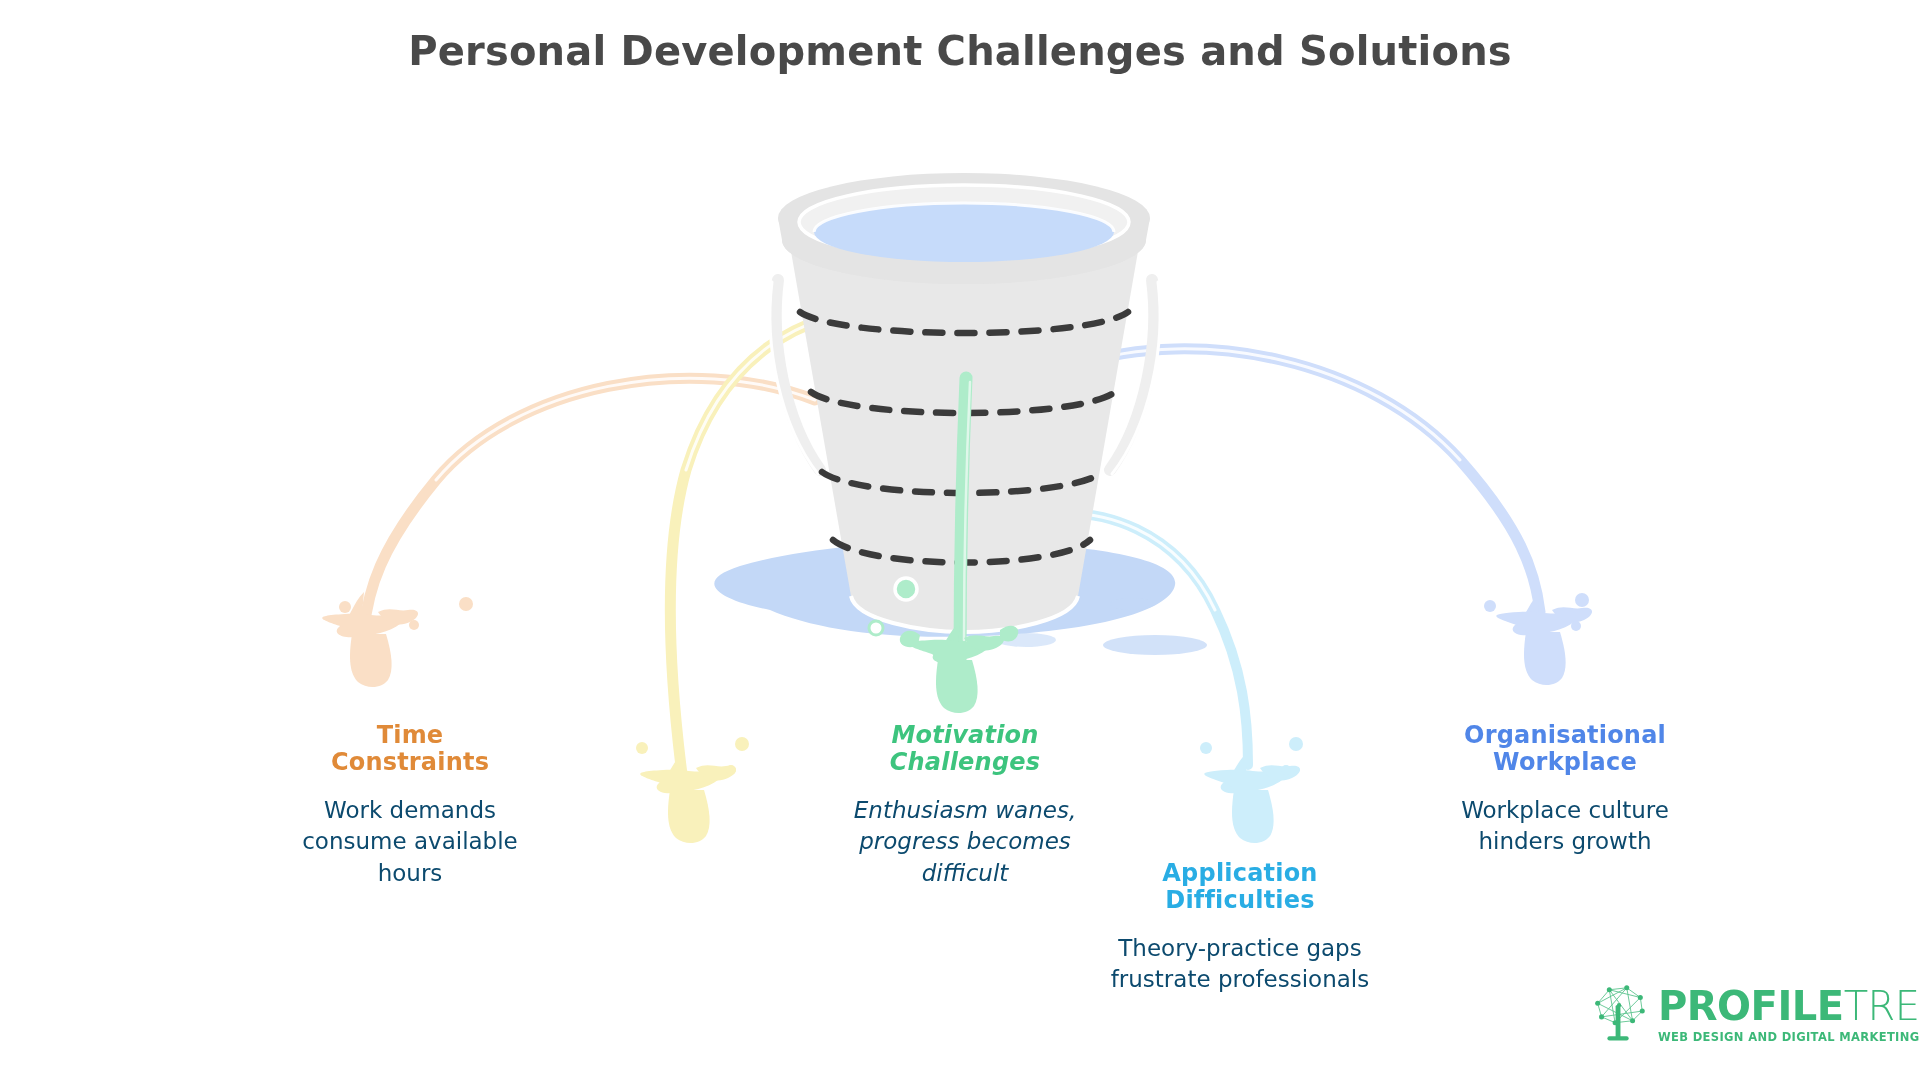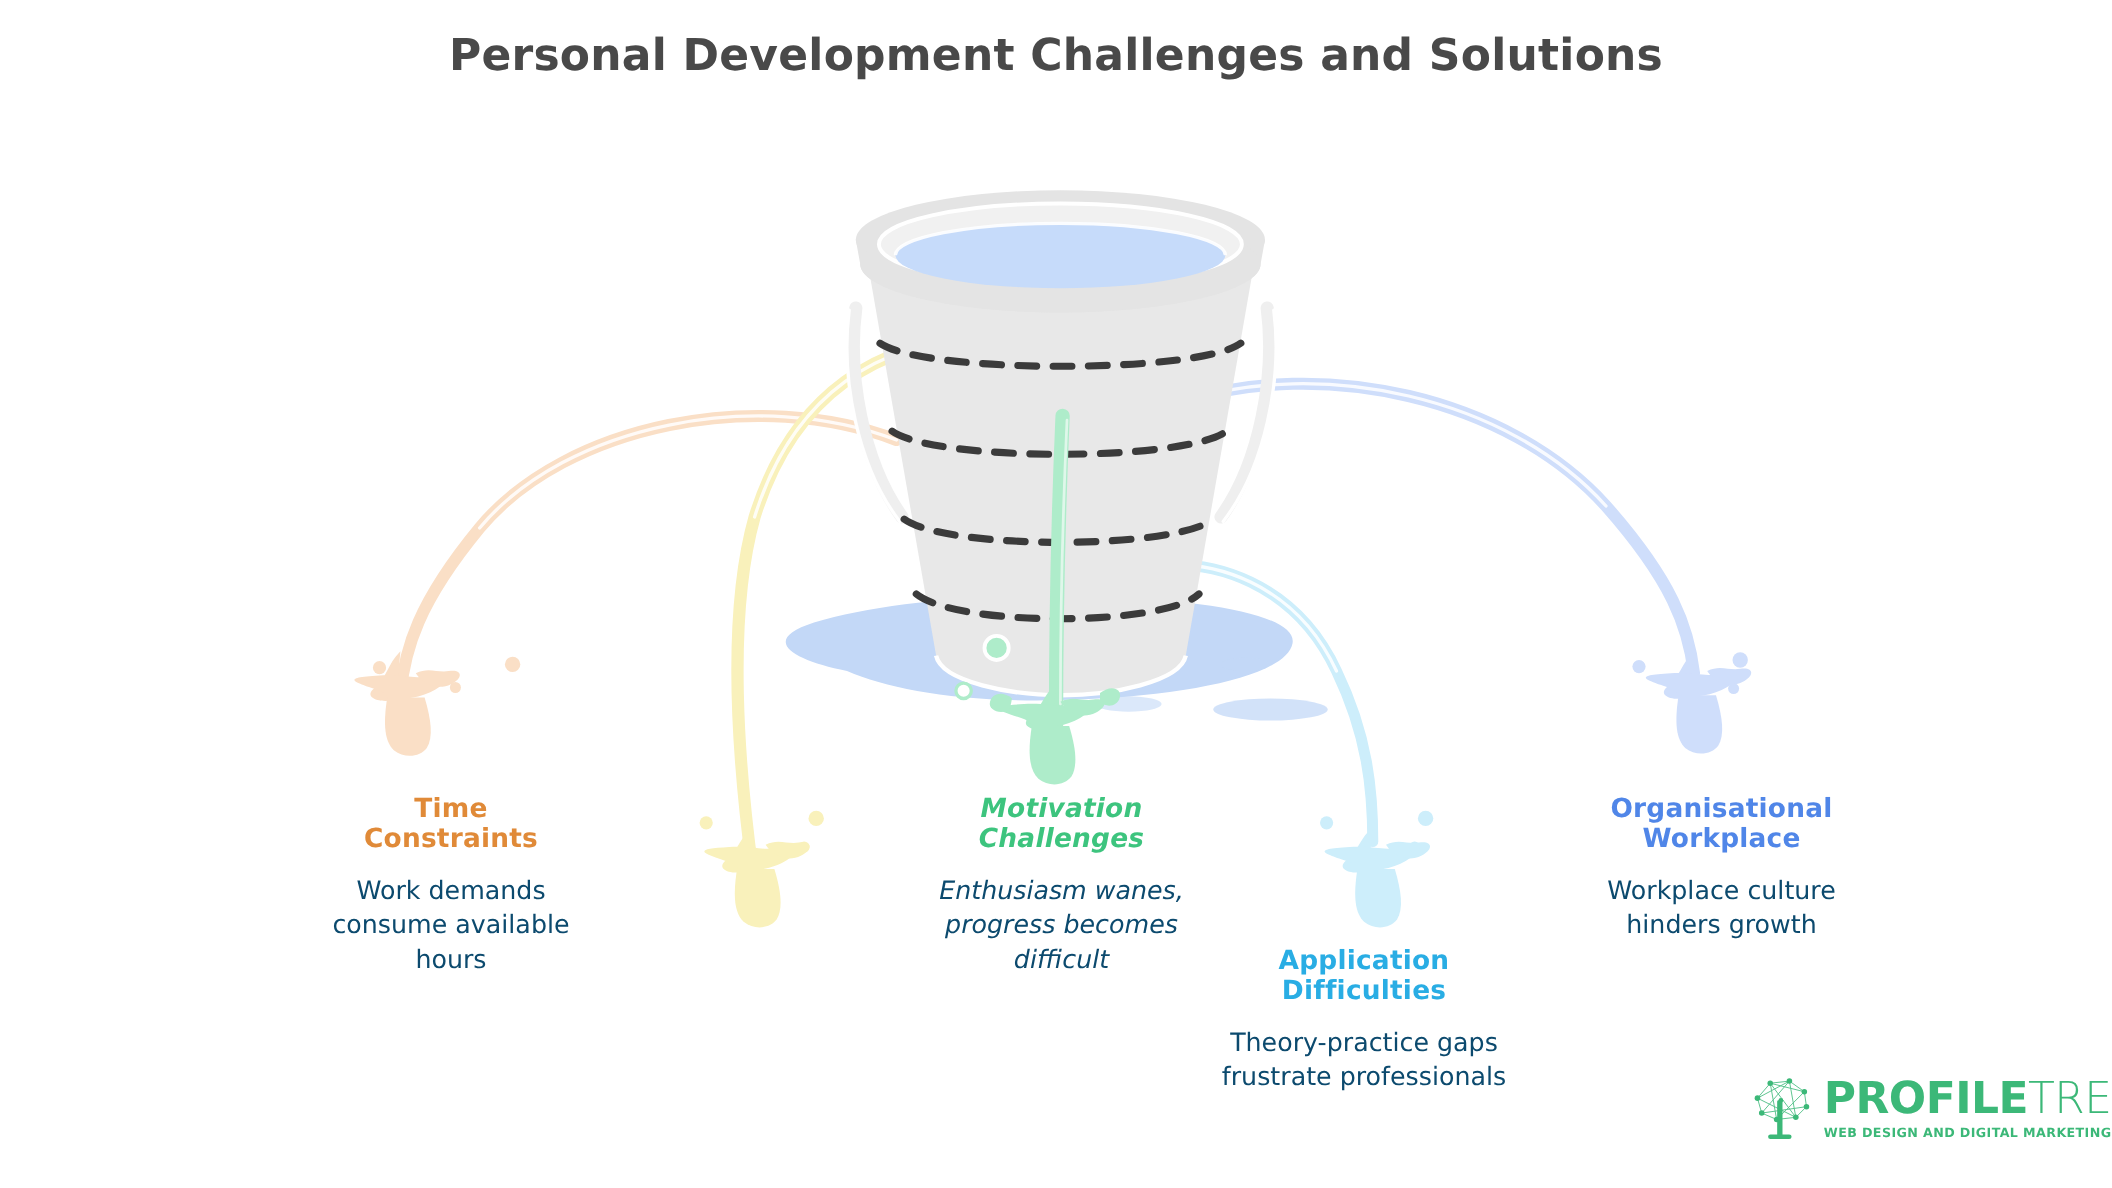--- a/index.html
+++ b/index.html
@@ -80,21 +80,21 @@
   #group-organisational{ left: 1375px; top: 722px; width: 290px; margin-left: 45px; }
 
   
   #profiletree-logo {
     position: absolute;
     left: 1588px;
     top: 972px;
     width: 310px;
     height: 72px;
     display: flex;
-    align-items: center;
+    align-items: flex-end;
     gap: 8px;
   }
   #logo-mark { width: 62px; height: 62px; flex: 0 0 62px; }
   #logo-text-block { display: flex; flex-direction: column; justify-content: center; }
   #logo-wordmark {
     display: flex;
     align-items: baseline;
     line-height: 1;
     font-family: "DejaVu Sans", "Liberation Sans", sans-serif;
     color: #3cb878;

